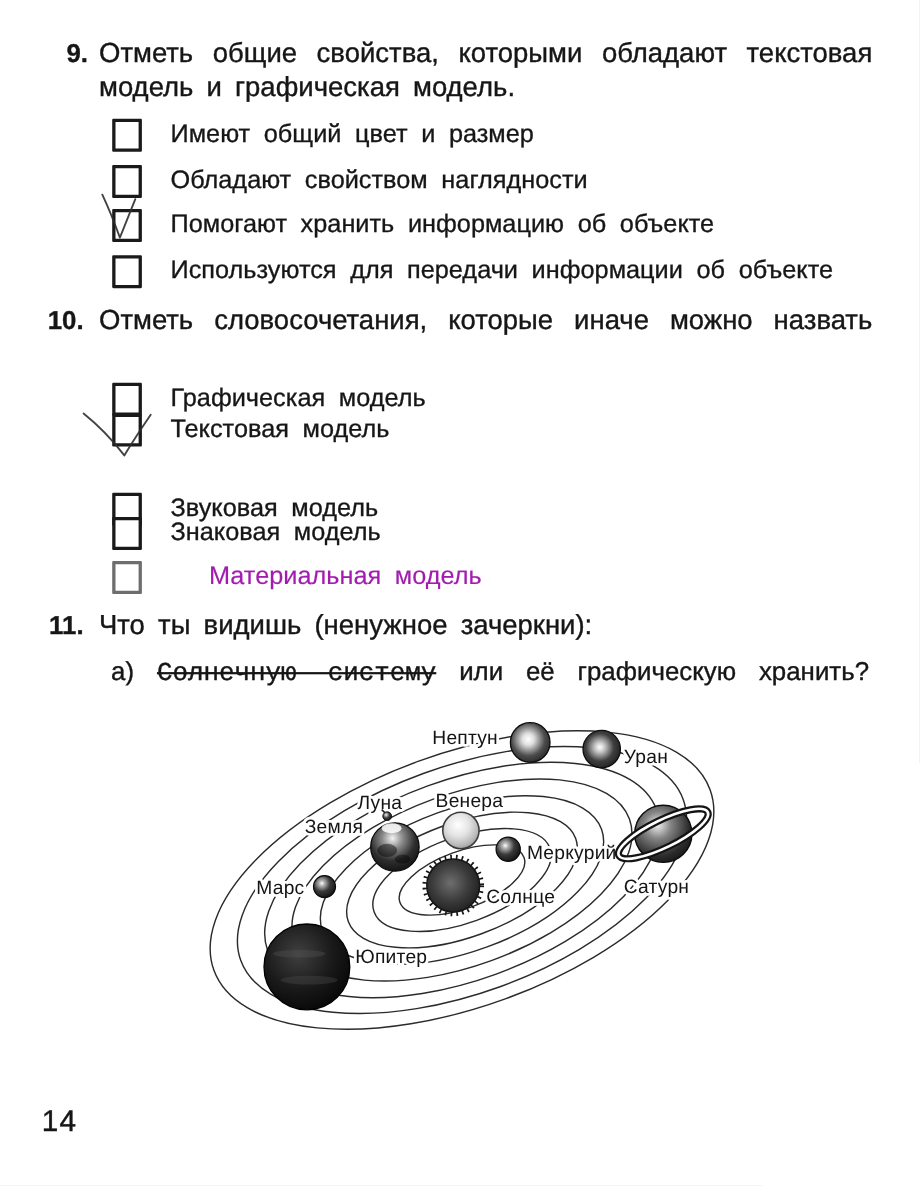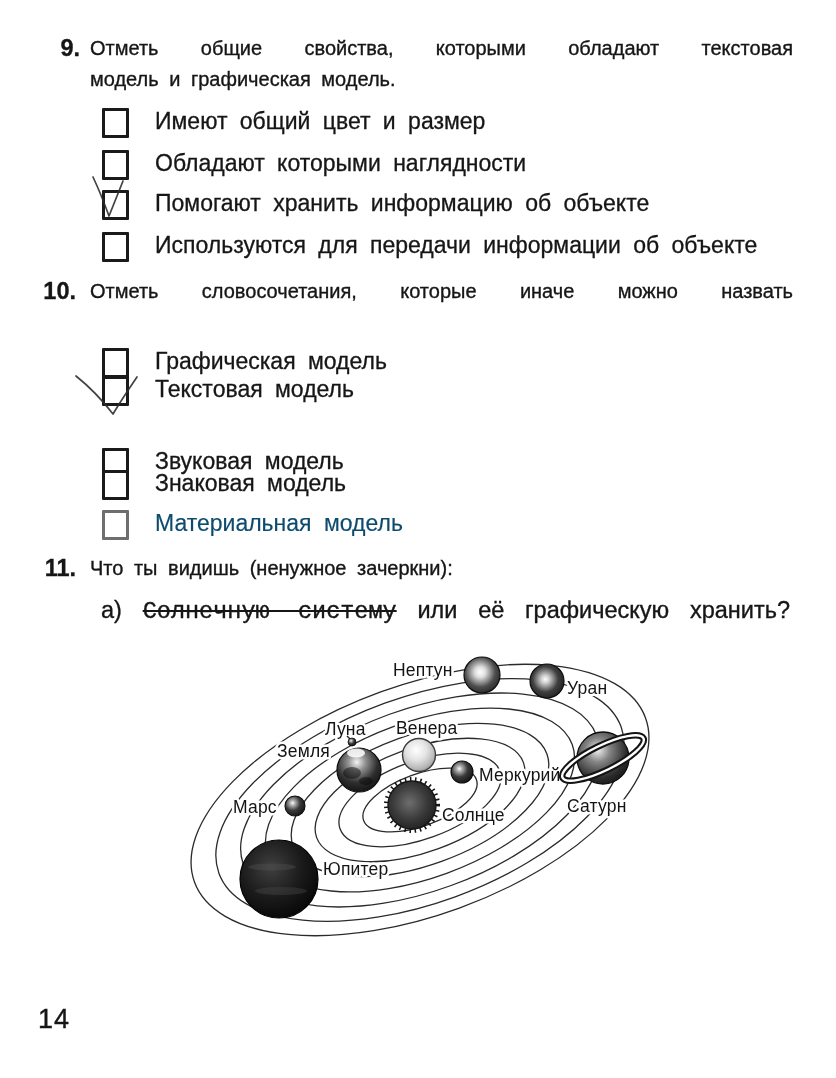--- a/index.html
+++ b/index.html
@@ -17,42 +17,42 @@
     text-align:right;
     font-size:23.5px;
     font-weight:bold;
     line-height:31px;
     -webkit-text-stroke:0.3px;
   }
   .qtext{
     position:absolute;
     left:90px;
     width:703px;
-    font-size:20px;
+    font-size:25px;
     line-height:31px;
     word-spacing:5px;
     -webkit-text-stroke:0.35px;
   }
   .jline{text-align:justify;text-align-last:justify;}
   .opt{position:absolute;left:0;width:775px;height:32px;}
   .cb{
     position:absolute;left:102px;top:0;
     width:21px;height:24px;
     border:3px solid #1a1a1a;
     border-radius:1px;
     background:#fff;
   }
   .opt-label{
     position:absolute;left:155px;top:-2px;
     font-size:23px;line-height:30px;
     word-spacing:6px;white-space:nowrap;
     -webkit-text-stroke:0.3px;
   }
   .faded .cb{border-color:#6e6e6e;}
-  .faded .opt-label{color:#0c4a6e;-webkit-text-stroke:0.15px;}
+  .faded .opt-label{color:#a21caf;margin-left:35px;-webkit-text-stroke:0.15px;}
   .item-a{
     position:absolute;left:101px;top:595px;width:689px;
     font-size:23.5px;line-height:31px;
     text-align:justify;text-align-last:justify;
     -webkit-text-stroke:0.35px;
   }
   .strike{text-decoration:line-through;text-decoration-thickness:2.2px;font-family:Liberation Mono, monospace;}
   .pageno{
     position:absolute;left:38px;top:1004px;
     font-size:27px;font-weight:normal;letter-spacing:1px;
@@ -79,21 +79,21 @@
     <div class="jline">Отметь общие свойства, которыми обладают текстовая</div>
     <div>модель и графическая модель.</div>
   </div>
 
   <div class="opt" style="top:108px">
     <div class="cb"></div>
     <div class="opt-label">Имеют общий цвет и размер</div>
   </div>
   <div class="opt" style="top:150px">
     <div class="cb"></div>
-    <div class="opt-label">Обладают которыми наглядности</div>
+    <div class="opt-label">Обладают свойством наглядности</div>
   </div>
   <div class="opt" style="top:190px">
     <div class="cb"></div>
     <div class="opt-label">Помогают хранить информацию об объекте</div>
   </div>
   <div class="opt" style="top:232px">
     <div class="cb"></div>
     <div class="opt-label">Используются для передачи информации об объекте</div>
   </div>
 

